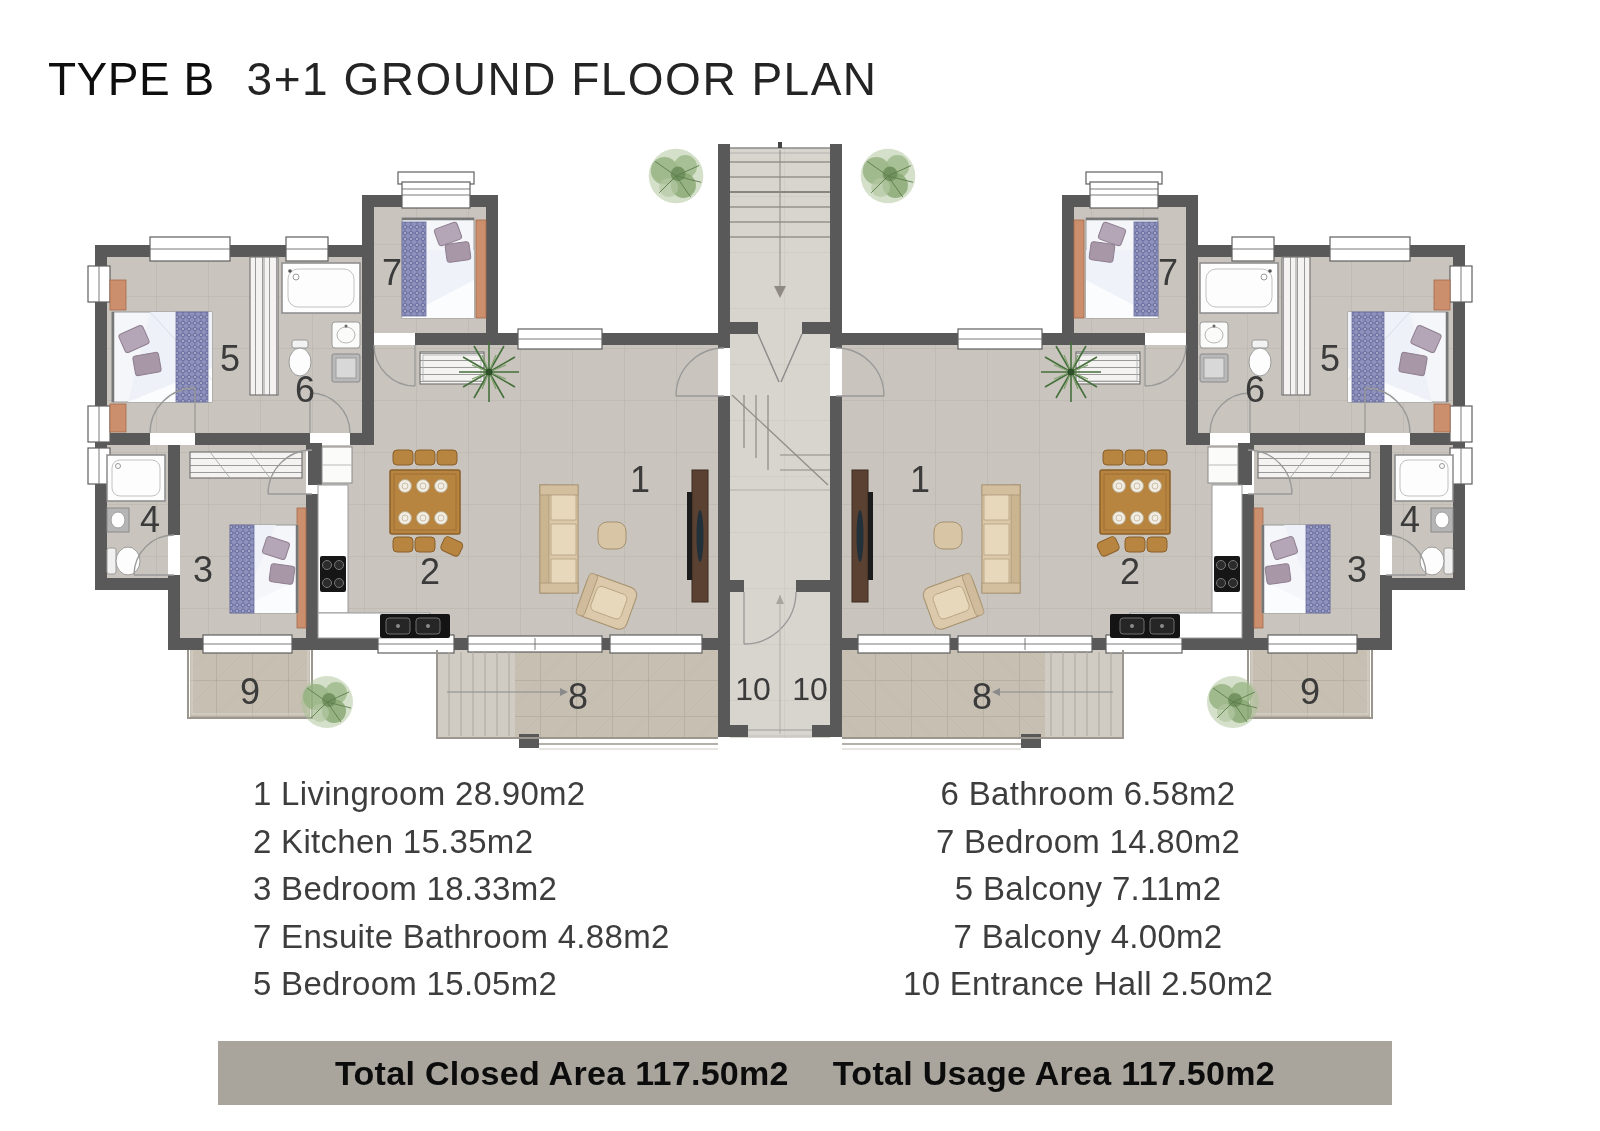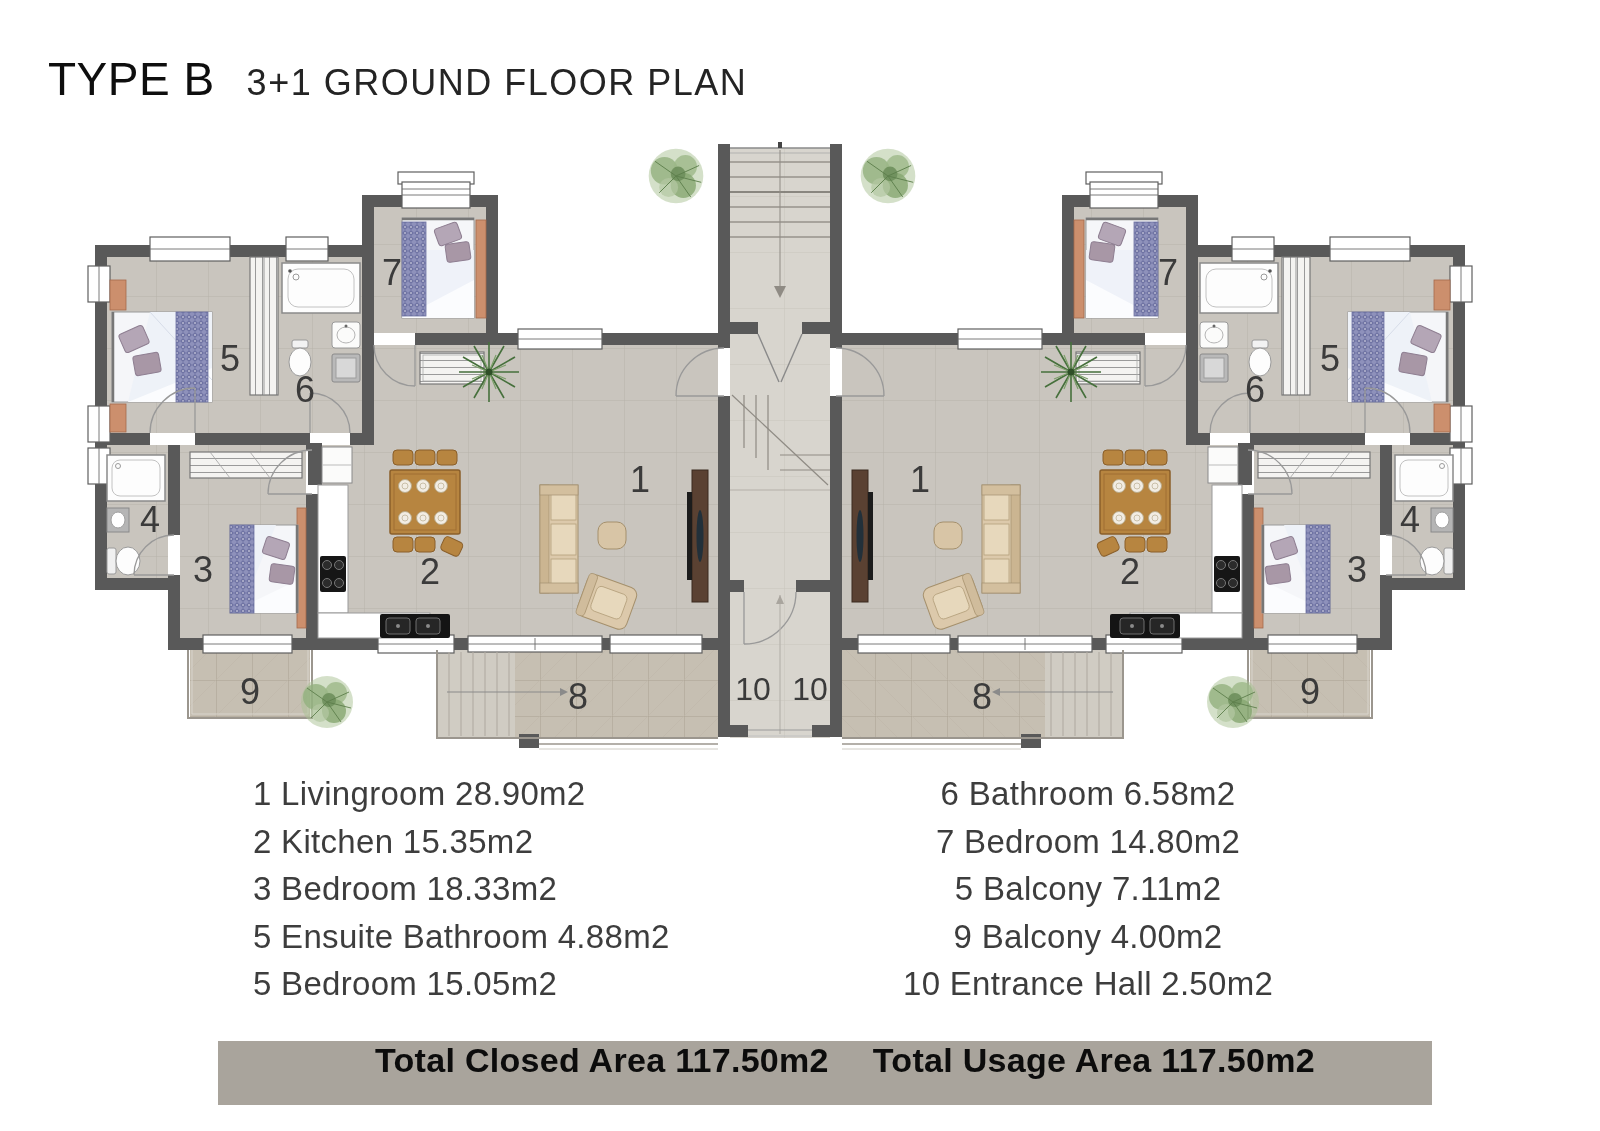--- a/index.html
+++ b/index.html
@@ -1,26 +1,26 @@
 <!DOCTYPE html>
 <html><head>
 <meta charset="utf-8">
 <style>
   html,body{margin:0;padding:0;background:#ffffff;}
   .page{position:relative;width:1600px;height:1131px;background:#fff;overflow:hidden;
         font-family:"Liberation Sans", sans-serif;}
   .title{position:absolute;left:48px;top:52px;white-space:nowrap;}
   .title .t-bold{font-size:46px;font-weight:400;letter-spacing:.5px;color:#0e0e0e;}
-  .title .t-rest{font-size:36px;font-weight:400;letter-spacing:1.5px;color:#242424;margin-left:32px;}
+  .title .t-rest{font-size:46px;font-weight:400;letter-spacing:1.5px;color:#242424;margin-left:32px;}
   .legend-col{position:absolute;top:770px;font-size:33px;color:#3d3d3d;letter-spacing:.3px;line-height:47.5px;white-space:nowrap;}
   .legend-left{left:253px;}
   .legend-right{left:903px;text-align:center;}
   .total-bar{position:absolute;left:218px;top:1041px;width:1174px;height:64px;background:#a9a49c;
-             display:flex;justify-content:center;gap:44px;
-             font-size:34px;font-weight:700;color:#0c0c0c;letter-spacing:.3px;white-space:nowrap;padding-left:40px;}
+             display:flex;align-items:center;justify-content:center;gap:44px;
+             font-size:34px;font-weight:700;color:#0c0c0c;letter-spacing:.3px;white-space:nowrap;}
   svg text{font-family:"Liberation Sans", sans-serif;fill:#3b3b3b;}
   .roomnum{font-size:36px;}
   .roomnum10{font-size:32px;}
 </style>
 </head>
 <body>
 
 <div class="page">
 
   <div class="title">
@@ -410,28 +410,28 @@
       <text class="roomnum" x="920" y="352">1</text>
       <text class="roomnum" x="1310" y="564">9</text>
       <text class="roomnum" x="982" y="569">8</text>
     </g>
   </svg>
 
   <div class="legend-col legend-left">
     <div>1 Livingroom 28.90m2</div>
     <div>2 Kitchen 15.35m2</div>
     <div>3 Bedroom 18.33m2</div>
-    <div>5 Ensuite Bathroom 4.88m2</div>
+    <div>7 Ensuite Bathroom 4.88m2</div>
     <div>5 Bedroom 15.05m2</div>
   </div>
   <div class="legend-col legend-right">
     <div>6 Bathroom 6.58m2</div>
     <div>7 Bedroom 14.80m2</div>
     <div>5 Balcony 7.11m2</div>
-    <div>9 Balcony 4.00m2</div>
+    <div>7 Balcony 4.00m2</div>
     <div>10 Entrance Hall 2.50m2</div>
   </div>
 
   <div class="total-bar">
     <span>Total Closed Area 117.50m2</span>
     <span>Total Usage Area 117.50m2</span>
   </div>
 
 </div>
 

